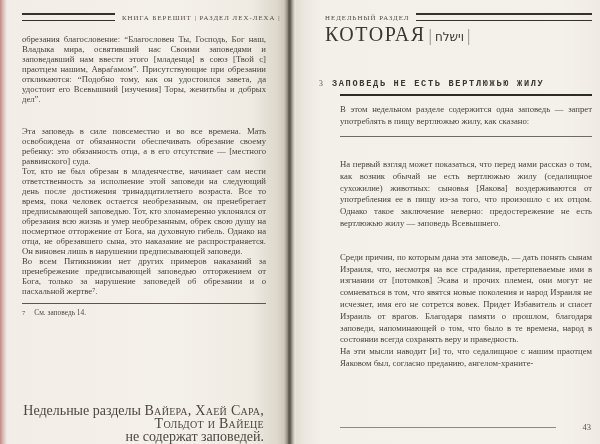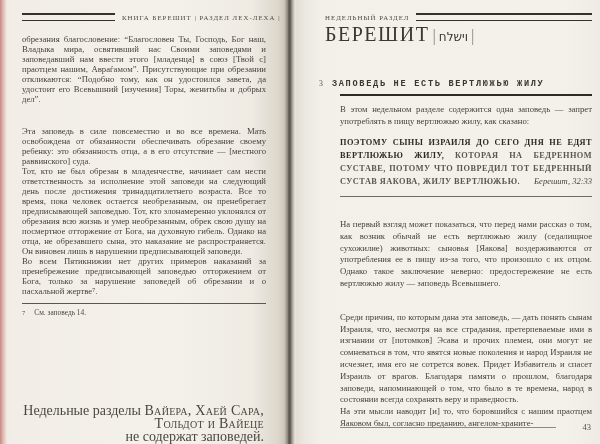--- a/index.html
+++ b/index.html
@@ -121,37 +121,36 @@
 
   <div class="page rp">
     <div class="content rp-content">
 
       <div class="head-row">
         <div class="running-head rh-right">НЕДЕЛЬНЫЙ РАЗДЕЛ</div>
         <div class="double-rule rp-rule"></div>
       </div>
 
       <div class="rp-title">
-        <span>БЕРЕШИТ</span><span class="t-sep">|</span><span class="t-heb">וישלח</span><span class="t-sep">|</span>
+        <span>КОТОРАЯ</span><span class="t-sep">|</span><span class="t-heb">וישלח</span><span class="t-sep">|</span>
       </div>
 
       <div class="section-row">
         <span class="sec-num">3</span>
         <span class="sec-title">ЗАПОВЕДЬ НЕ ЕСТЬ ВЕРТЛЮЖЬЮ ЖИЛУ</span>
       </div>
 
       <div class="rule-thick"></div>
 
       <div class="body-text rp-body">
         <p>В этом недельном разделе содержится одна заповедь — запрет употреблять в пищу вертлюжью жилу, как сказано:</p>
-        <p class="quote"><span>ПОЭТОМУ СЫНЫ ИЗРАИЛЯ ДО СЕГО ДНЯ НЕ ЕДЯТ ВЕРТЛЮЖЬЮ ЖИЛУ,</span><span class="qrest"> КОТОРАЯ НА БЕДРЕННОМ СУСТАВЕ, ПОТОМУ ЧТО ПОВРЕДИЛ ТОТ БЕДРЕННЫЙ СУСТАВ ЯАКОВА, ЖИЛУ ВЕРТЛЮЖЬЮ.</span><span class="q-src">Берешит, 32:33</span></p>
         <div class="rule-thin"></div>
         <p class="gap">На первый взгляд может показаться, что перед нами рассказ о том, как возник обычай не есть вертлюжью жилу (седалищное сухожилие) животных: сыновья [Яакова] воздерживаются от употребления ее в пищу из-за того, что произошло с их отцом. Однако такое заключение неверно: предостережение не есть вертлюжью жилу — заповедь Всевышнего.</p>
         <p class="gap">Среди причин, по которым дана эта заповедь, — дать понять сынам Израиля, что, несмотря на все страдания, претерпеваемые ими в изгнании от [потомков] Эсава и прочих племен, они могут не сомневаться в том, что явятся новые поколения и народ Израиля не исчезнет, имя его не сотрется вовек. Придет Избавитель и спасет Израиль от врагов. Благодаря памяти о прошлом, благодаря заповеди, напоминающей о том, что было в те времена, народ в состоянии всегда сохранять веру и праведность.</p>
-        <p>На эти мысли наводит [и] то, что боровшийся с нашим праотцем Яаковом был, согласно преданию, ангелом-храните-</p>
+        <p>На эти мысли наводит [и] то, что седалищное с нашим праотцем Яаковом был, согласно преданию, ангелом-храните-</p>
       </div>
     </div>
 
     <div class="rp-footer">
       <div class="footer-line"></div>
       <div class="page-num">43</div>
     </div>
   </div>
 
 </div>

